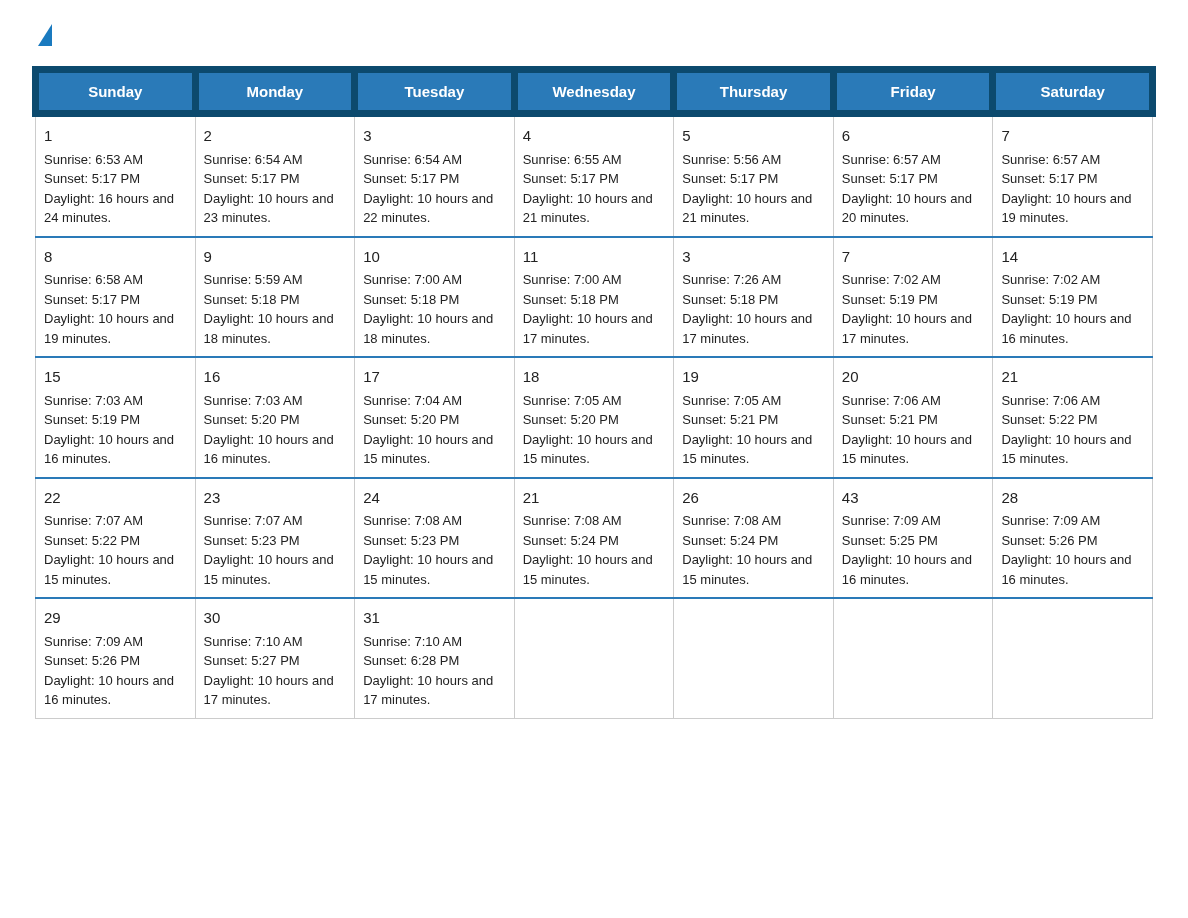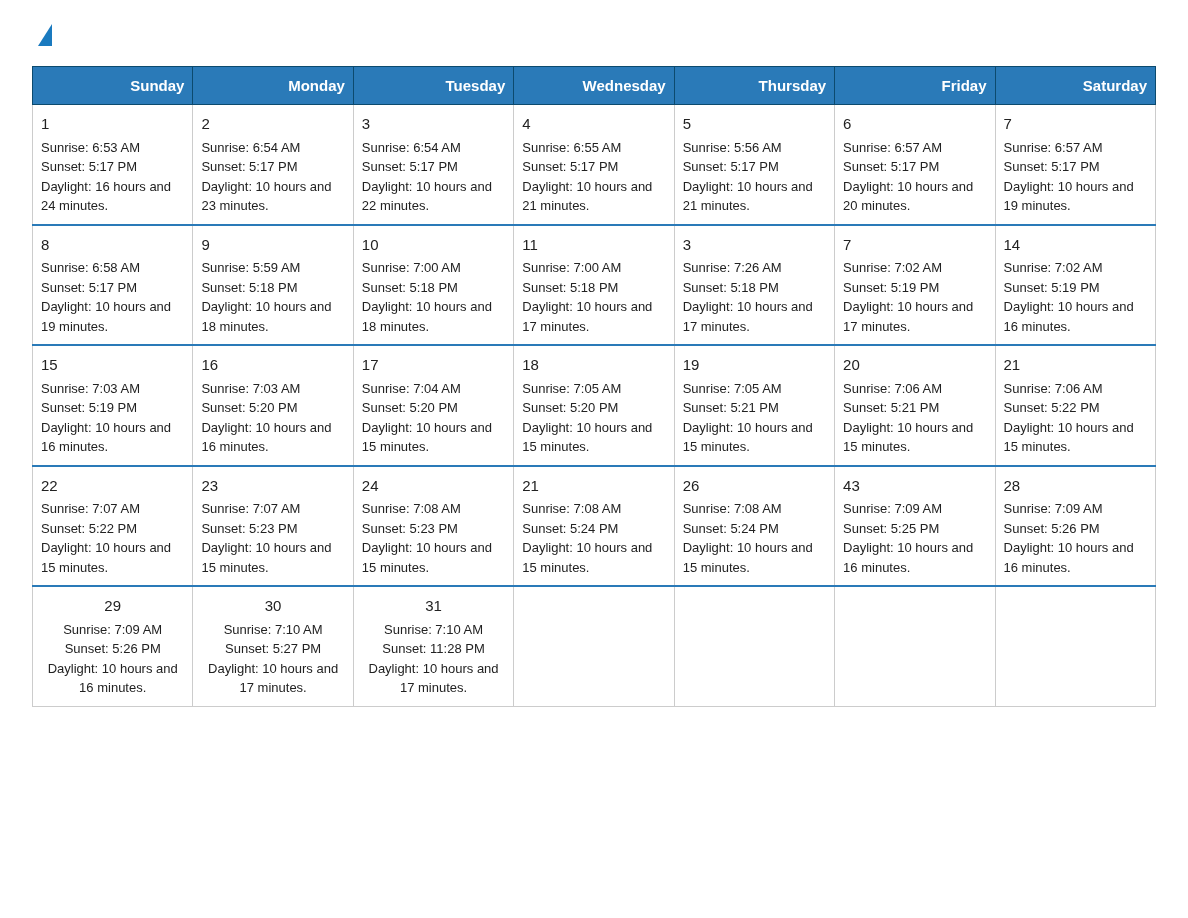--- a/index.html
+++ b/index.html
@@ -63,22 +63,22 @@
       width: 100%;
       border-collapse: collapse;
       table-layout: fixed;
     }
     thead tr th {
       background-color: #2a7ab8;
       color: #fff;
       font-size: 15px;
       font-weight: bold;
       padding: 10px 8px;
-      text-align: right;
-      border: 1px solid #0c4a6e;
+      text-align: center;
+      border: 7px solid #0c4a6e;
     }
     tbody tr td {
       vertical-align: top;
       padding: 8px 8px;
       border: 1px solid #ccc;
       font-size: 13px;
       color: #222;
       line-height: 1.5;
       height: 110px;
     }
@@ -86,21 +86,20 @@
       font-size: 15px;
       font-weight: normal;
       display: block;
       margin-bottom: 2px;
     }
     tbody tr {
       border-bottom: 2px solid #2a7ab8;
     }
     tbody tr:last-child {
       border-bottom: none;
-      text-align: center;
     }
     .empty-cell {
       background: #fff;
     }
   </style>
 </head>
 <body>
 
 <div class="header">
   <div class="logo">
@@ -161,20 +160,20 @@
         <td><span class="day-num">23</span><span>Sunrise: 7:07 AM</span><br><span>Sunset: 5:23 PM</span><br><span>Daylight: 10 hours and 15 minutes.</span></td>
         <td><span class="day-num">24</span><span>Sunrise: 7:08 AM</span><br><span>Sunset: 5:23 PM</span><br><span>Daylight: 10 hours and 15 minutes.</span></td>
         <td><span class="day-num">21</span><span>Sunrise: 7:08 AM</span><br><span>Sunset: 5:24 PM</span><br><span>Daylight: 10 hours and 15 minutes.</span></td>
         <td><span class="day-num">26</span><span>Sunrise: 7:08 AM</span><br><span>Sunset: 5:24 PM</span><br><span>Daylight: 10 hours and 15 minutes.</span></td>
         <td><span class="day-num">43</span><span>Sunrise: 7:09 AM</span><br><span>Sunset: 5:25 PM</span><br><span>Daylight: 10 hours and 16 minutes.</span></td>
         <td><span class="day-num">28</span><span>Sunrise: 7:09 AM</span><br><span>Sunset: 5:26 PM</span><br><span>Daylight: 10 hours and 16 minutes.</span></td>
       </tr>
       <tr>
         <td><span class="day-num">29</span><span>Sunrise: 7:09 AM</span><br><span>Sunset: 5:26 PM</span><br><span>Daylight: 10 hours and 16 minutes.</span></td>
         <td><span class="day-num">30</span><span>Sunrise: 7:10 AM</span><br><span>Sunset: 5:27 PM</span><br><span>Daylight: 10 hours and 17 minutes.</span></td>
-        <td><span class="day-num">31</span><span>Sunrise: 7:10 AM</span><br><span>Sunset: 11:28 PM</span><br><span>Daylight: 10 hours and 17 minutes.</span></td>
+        <td><span class="day-num">31</span><span>Sunrise: 7:10 AM</span><br><span>Sunset: 6:28 PM</span><br><span>Daylight: 10 hours and 17 minutes.</span></td>
         <td class="empty-cell"></td>
         <td class="empty-cell"></td>
         <td class="empty-cell"></td>
         <td class="empty-cell"></td>
       </tr>
     </tbody>
 </table>
 
 </body></html>

